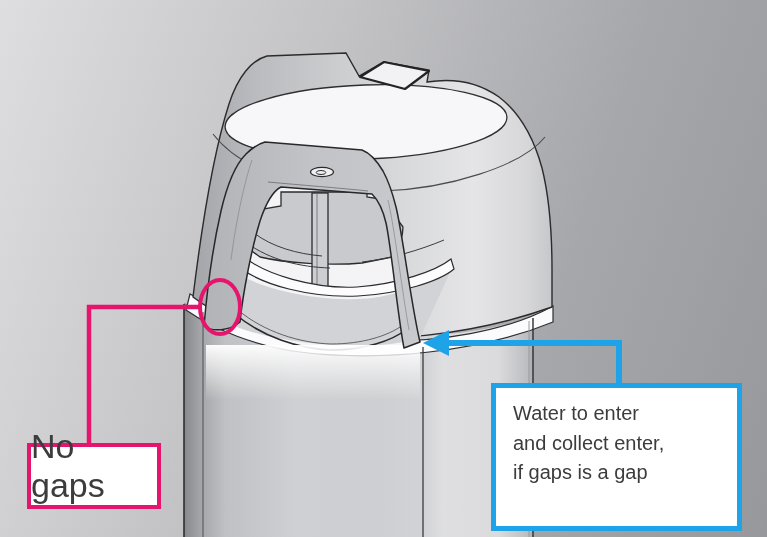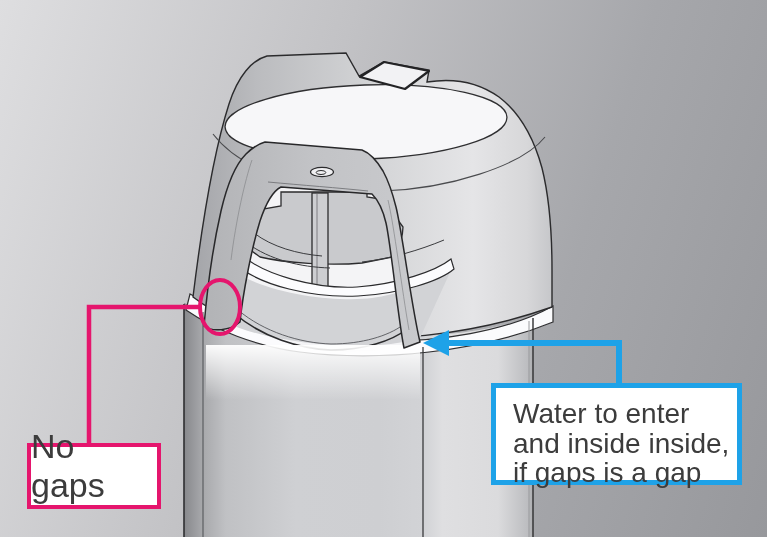--- a/index.html
+++ b/index.html
@@ -13,22 +13,22 @@
   .callout{
     position:absolute;background:#FFFFFF;box-sizing:border-box;
     color:#3C3C3C;
   }
   .callout.pink{
     left:27px;top:443px;width:134px;height:66px;border:4px solid #E5156D;
     display:flex;align-items:flex-end;justify-content:center;
     font-size:34px;
   }
   .callout.blue{
-    left:491px;top:383px;width:251px;height:102px;border:5px solid #1EA2E8;
-    padding:11px 0 0 17px;font-size:28px;line-height:29.5px;
+    left:491px;top:383px;width:251px;height:148px;border:5px solid #1EA2E8;
+    padding:11px 0 0 17px;font-size:20px;line-height:29.5px;
   }
   .callout .line{white-space:nowrap;}
 </style>
 </head>
 <body>
 
 <div class="stage">
 
 <svg width="767" height="537" viewBox="0 0 767 537">
   <defs>
@@ -130,17 +130,17 @@
   <path d="M 447,343 L 619,343 L 619,385" fill="none" stroke="#1EA2E8" stroke-width="6"></path>
   <polygon points="423,343 449,330 449,356" fill="#1EA2E8"></polygon>
 </svg>
 
 <div class="callout pink">
   <span>No gaps</span>
 </div>
 
 <div class="callout blue">
   <div class="line">Water to enter</div>
-  <div class="line">and inside inside,</div>
+  <div class="line">and collect enter,</div>
   <div class="line">if gaps is a gap</div>
 </div>
 
 </div>
 
 </body></html>

